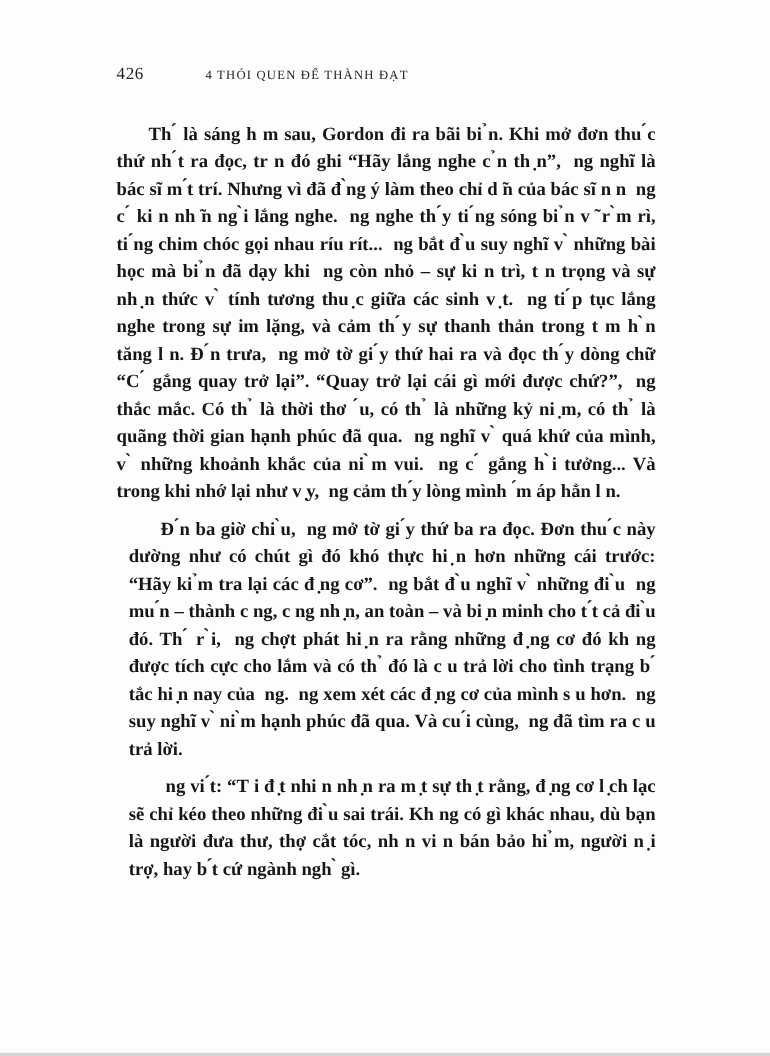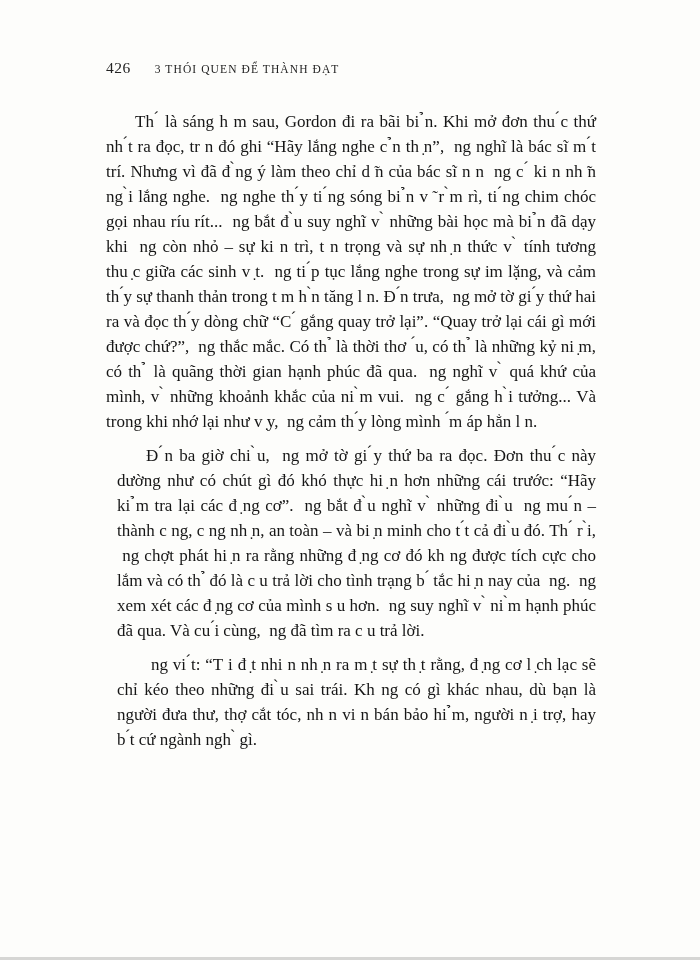--- a/index.html
+++ b/index.html
@@ -16,20 +16,21 @@
     overflow: hidden;
   }
 
   .running-head {
     position: absolute;
     top: 59px;
     left: 106px;
     right: 106px;
     display: flex;
     align-items: baseline;
+    gap: 32px;
   }
   .page-num {
     font-size: 15.5px;
     color: #222;
     letter-spacing: 0.5px;
   }
   .head-title {
     font-size: 11.5px;
     letter-spacing: 1.1px;
     margin-left: 24px;
@@ -39,39 +40,40 @@
 
   .body-text {
     position: absolute;
     top: 109px;
     left: 106px;
     width: 490px;
     font-size: 17px;
     line-height: 25px;
     text-align: justify;
     color: #161616;
+    font-weight: bold;
   }
   .body-text p { margin: 0; text-indent: 29px; }
   .body-text p + p { margin-top: 9px; margin-left: 11px; }
 
   .bottom-edge {
     position: absolute;
     left: 0; right: 0; bottom: 0;
     height: 3px;
     background: #d6d6d4;
   }
 </style>
 </head>
 <body>
 
 <div class="page">
 
   <header class="running-head">
     <span class="page-num">426</span>
-    <span class="head-title">3 THÓI QUEN ĐỂ THÀNH ĐẠT</span>
+    <span class="head-title">4 THÓI QUEN ĐỂ THÀNH ĐẠT</span>
   </header>
 
   <main class="body-text">
     <p>Th&nbsp;́ là sáng h&nbsp;m sau, Gordon đi ra bãi bi&nbsp;̉n. Khi mở đơn thu&nbsp;́c thứ nh&nbsp;́t ra đọc, tr&nbsp;n đó ghi “Hãy lắng nghe c&nbsp;̉n th&nbsp;̣n”, &nbsp;ng nghĩ là bác sĩ m&nbsp;́t trí. Nhưng vì đã đ&nbsp;̀ng ý làm theo chỉ d&nbsp;̃n của bác sĩ n&nbsp;n &nbsp;ng c&nbsp;́ ki&nbsp;n nh&nbsp;̃n ng&nbsp;̀i lắng nghe. &nbsp;ng nghe th&nbsp;́y ti&nbsp;́ng sóng bi&nbsp;̉n v&nbsp;̃ r&nbsp;̀m rì, ti&nbsp;́ng chim chóc gọi nhau ríu rít... &nbsp;ng bắt đ&nbsp;̀u suy nghĩ v&nbsp;̀ những bài học mà bi&nbsp;̉n đã dạy khi &nbsp;ng còn nhỏ – sự ki&nbsp;n trì, t&nbsp;n trọng và sự nh&nbsp;̣n thức v&nbsp;̀ tính tương thu&nbsp;̣c giữa các sinh v&nbsp;̣t. &nbsp;ng ti&nbsp;́p tục lắng nghe trong sự im lặng, và cảm th&nbsp;́y sự thanh thản trong t&nbsp;m h&nbsp;̀n tăng l&nbsp;n. Đ&nbsp;́n trưa, &nbsp;ng mở tờ gi&nbsp;́y thứ hai ra và đọc th&nbsp;́y dòng chữ “C&nbsp;́ gắng quay trở lại”. “Quay trở lại cái gì mới được chứ?”, &nbsp;ng thắc mắc. Có th&nbsp;̉ là thời thơ &nbsp;́u, có th&nbsp;̉ là những kỷ ni&nbsp;̣m, có th&nbsp;̉ là quãng thời gian hạnh phúc đã qua. &nbsp;ng nghĩ v&nbsp;̀ quá khứ của mình, v&nbsp;̀ những khoảnh khắc của ni&nbsp;̀m vui. &nbsp;ng c&nbsp;́ gắng h&nbsp;̀i tưởng... Và trong khi nhớ lại như v&nbsp;̣y, &nbsp;ng cảm th&nbsp;́y lòng mình &nbsp;́m áp hẳn l&nbsp;n.</p>
     <p>Đ&nbsp;́n ba giờ chi&nbsp;̀u, &nbsp;ng mở tờ gi&nbsp;́y thứ ba ra đọc. Đơn thu&nbsp;́c này dường như có chút gì đó khó thực hi&nbsp;̣n hơn những cái trước: “Hãy ki&nbsp;̉m tra lại các đ&nbsp;̣ng cơ”. &nbsp;ng bắt đ&nbsp;̀u nghĩ v&nbsp;̀ những đi&nbsp;̀u &nbsp;ng mu&nbsp;́n – thành c&nbsp;ng, c&nbsp;ng nh&nbsp;̣n, an toàn – và bi&nbsp;̣n minh cho t&nbsp;́t cả đi&nbsp;̀u đó. Th&nbsp;́ r&nbsp;̀i, &nbsp;ng chợt phát hi&nbsp;̣n ra rằng những đ&nbsp;̣ng cơ đó kh&nbsp;ng được tích cực cho lắm và có th&nbsp;̉ đó là c&nbsp;u trả lời cho tình trạng b&nbsp;́ tắc hi&nbsp;̣n nay của &nbsp;ng. &nbsp;ng xem xét các đ&nbsp;̣ng cơ của mình s&nbsp;u hơn. &nbsp;ng suy nghĩ v&nbsp;̀ ni&nbsp;̀m hạnh phúc đã qua. Và cu&nbsp;́i cùng, &nbsp;ng đã tìm ra c&nbsp;u trả lời.</p>
     <p>&nbsp;ng vi&nbsp;́t: “T&nbsp;i đ&nbsp;̣t nhi&nbsp;n nh&nbsp;̣n ra m&nbsp;̣t sự th&nbsp;̣t rằng, đ&nbsp;̣ng cơ l&nbsp;̣ch lạc sẽ chỉ kéo theo những đi&nbsp;̀u sai trái. Kh&nbsp;ng có gì khác nhau, dù bạn là người đưa thư, thợ cắt tóc, nh&nbsp;n vi&nbsp;n bán bảo hi&nbsp;̉m, người n&nbsp;̣i trợ, hay b&nbsp;́t cứ ngành ngh&nbsp;̀ gì.</p>
   </main>
 
   <div class="bottom-edge"></div>
 

